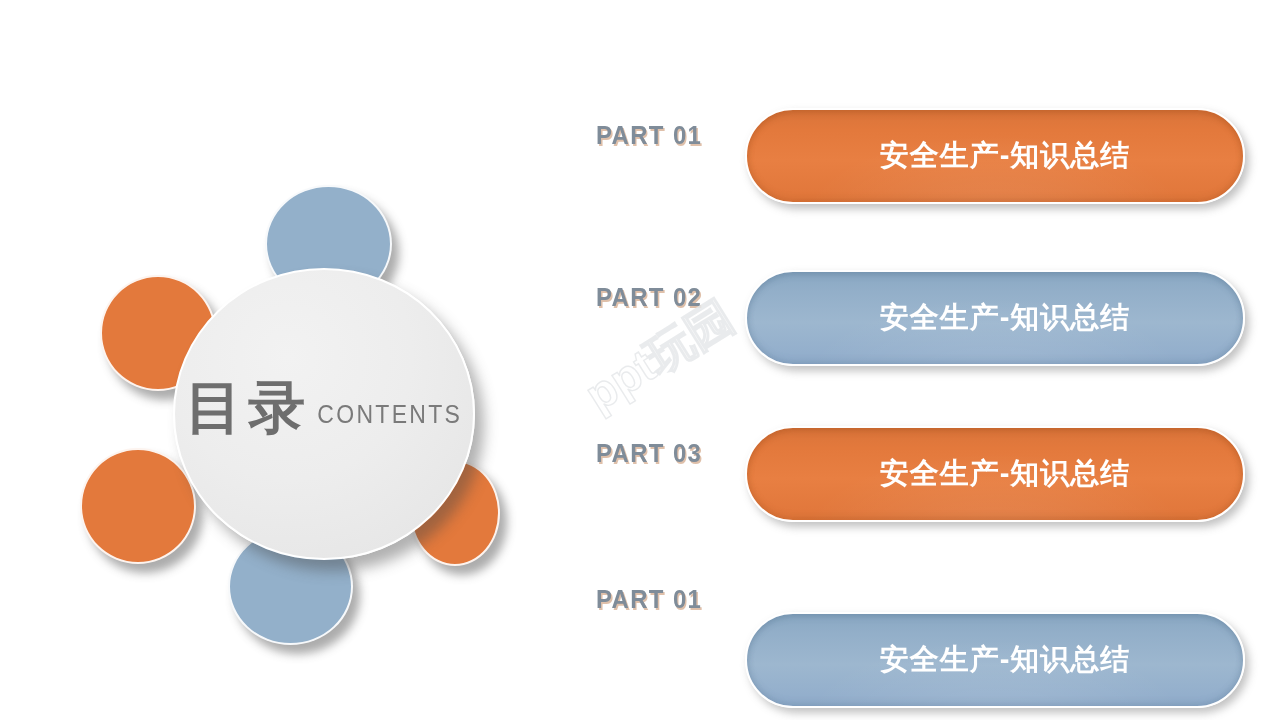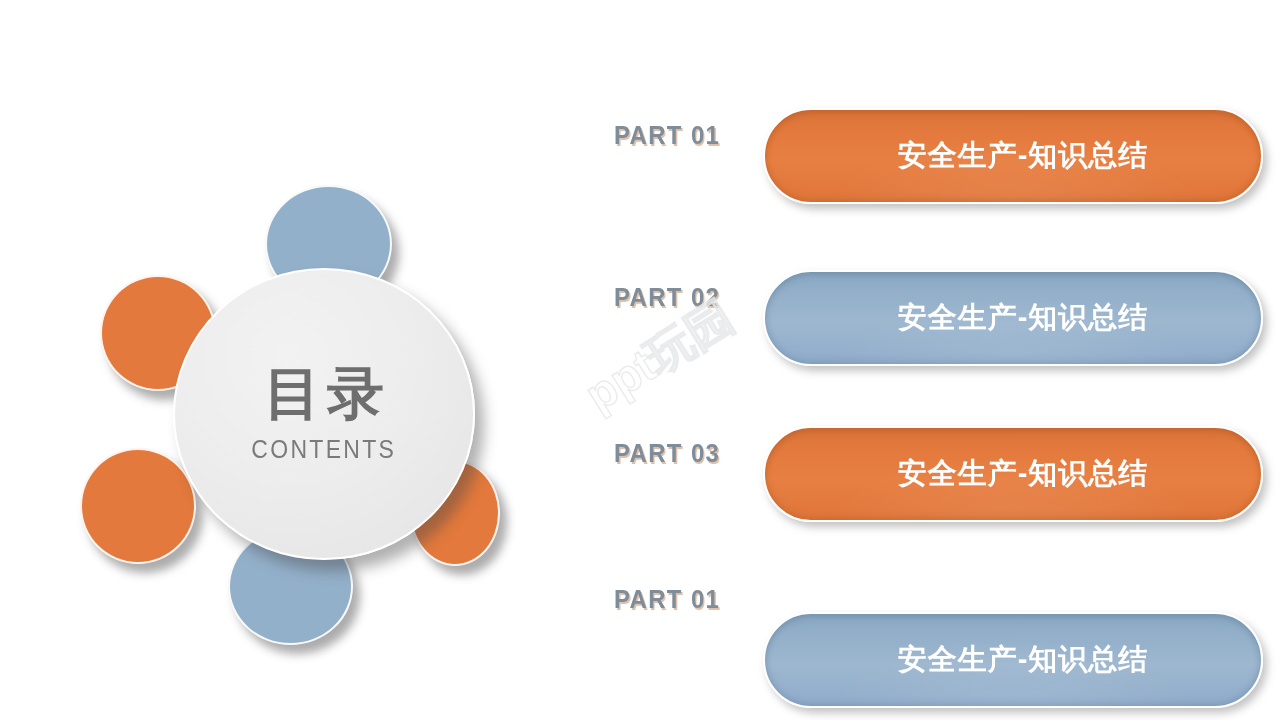--- a/index.html
+++ b/index.html
@@ -71,21 +71,21 @@
   .center-circle {
     position: absolute;
     left: 103px; top: 108px;
     width: 302px; height: 292px;
     border-radius: 50%;
     background: radial-gradient(circle at 38% 30%, #f2f2f2 0%, #ededed 45%, #e3e3e3 100%);
     border: 2px solid #ffffff;
     box-sizing: border-box;
     box-shadow: 9px 11px 14px rgba(70,70,70,0.42);
     display: flex;
-    flex-direction: column;
+    flex-direction: row;
     align-items: center;
     justify-content: center;
     z-index: 4;
   }
   .center-title {
     font-size: 57px;
     font-weight: bold;
     color: #6e6e6e;
     letter-spacing: 6px;
     line-height: 1.05;
@@ -96,21 +96,21 @@
     font-size: 25px;
     color: #7a7a7a;
     letter-spacing: 2.5px;
     font-weight: normal;
     transform: scaleX(0.92);
   }
 
   
   .list {
     position: absolute;
-    left: 608px;
+    left: 590px;
     top: 60px;
     width: 670px;
     height: 640px;
   }
   .row {
     position: absolute;
     left: 0;
     width: 670px;
     height: 112px;
   }

